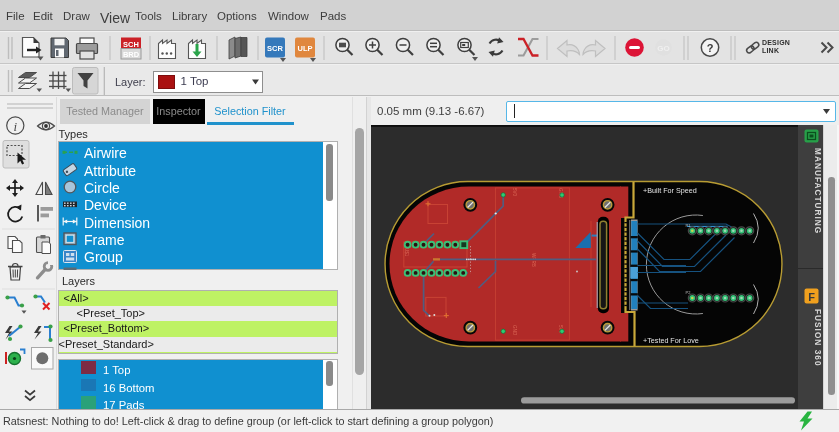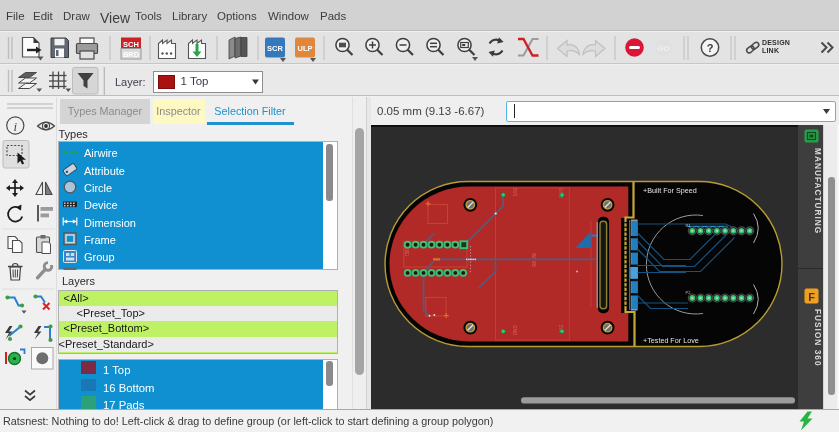--- a/index.html
+++ b/index.html
@@ -249,30 +249,30 @@
 
  <rect x="31.5" y="347.5" width="21.5" height="21.5" fill="#fafafa" stroke="#a8a8a8"></rect>
  <circle cx="42.3" cy="358.3" r="6" fill="#6e6e6e"></circle>
 
  <path d="M25 390.5 l5 4.2 5-4.2" fill="none" stroke="#3a3a3a" stroke-width="1.7"></path>
  <path d="M25 396 l5 4.2 5-4.2" fill="none" stroke="#3a3a3a" stroke-width="1.7"></path>
 </svg>
 
 <div class="abs" style="left:57px;top:97px;width:309px;height:312px;background:#f0f0f0"></div>
 
-<div class="abs" style="left:60px;top:98.5px;width:90px;height:25px;background:#d4d4d4;color:#8b8b8b;font-size:10.8px;text-align:center;line-height:25px;white-space:nowrap">Types Manager</div>
-<div class="abs" style="left:152.5px;top:98.5px;width:52px;height:25px;background:#fef9c3;color:#8b8b8b;font-size:10.8px;text-align:center;line-height:25px">Inspector</div>
+<div class="abs" style="left:60px;top:98.5px;width:90px;height:25px;background:#d4d4d4;color:#8b8b8b;font-size:10.8px;text-align:center;line-height:25px;white-space:nowrap">Tested Manager</div>
+<div class="abs" style="left:152.5px;top:98.5px;width:52px;height:25px;background:#000000;color:#8b8b8b;font-size:10.8px;text-align:center;line-height:25px">Inspector</div>
 <div class="abs" style="left:206.5px;top:98.5px;width:87px;height:25px;color:#2092cc;font-size:10.8px;text-align:center;line-height:25px">Selection Filter</div>
 <div class="abs" style="left:206.5px;top:122.2px;width:87px;height:2.8px;background:#2092cc"></div>
 
 <div class="abs" style="left:58.5px;top:128px;font-size:11px;color:#2a2a2a">Types</div>
 <div class="abs" style="left:57.5px;top:140.5px;width:280px;height:129.5px;background:#fff;border:1px solid #b0b0b0"></div>
 <div class="abs" style="left:58.5px;top:141.5px;width:264px;height:127.5px;background:#1090d0"></div>
 <div class="abs" style="left:325.5px;top:144px;width:7px;height:57px;background:#8a8a8a;border-radius:3px"></div>
-<div class="abs" style="left:84px;top:145.2px;font-size:11px;color:#fff;line-height:17.35px">Airwire<br>Attribute<br>Circle<br>Device<br>Dimension<br>Frame<br>Group</div>
+<div class="abs" style="left:84px;top:145.2px;font-size:14px;color:#fff;line-height:17.35px">Airwire<br>Attribute<br>Circle<br>Device<br>Dimension<br>Frame<br>Group</div>
 <svg class="ic" style="left:60px;top:141.5px" width="22" height="128" viewBox="0 0 22 128">
 
  <line x1="3" y1="10.3" x2="17" y2="10.3" stroke="#2aa14e" stroke-width="1.6" stroke-dasharray="4 2"></line>
  <rect x="2.5" y="8.8" width="3" height="3" fill="#2aa14e"></rect>
     <rect x="14.5" y="8.8" width="3" height="3" fill="#2aa14e"></rect>
 
  <g transform="rotate(-35 10 27.7)">
       <rect x="3.5" y="24.2" width="13" height="7" rx="1.5" fill="#c4d6e4" stroke="#3a4a58" stroke-width="1"></rect>
       <circle cx="6.3" cy="27.7" r="1.2" fill="#3a4a58"></circle>
     </g>

